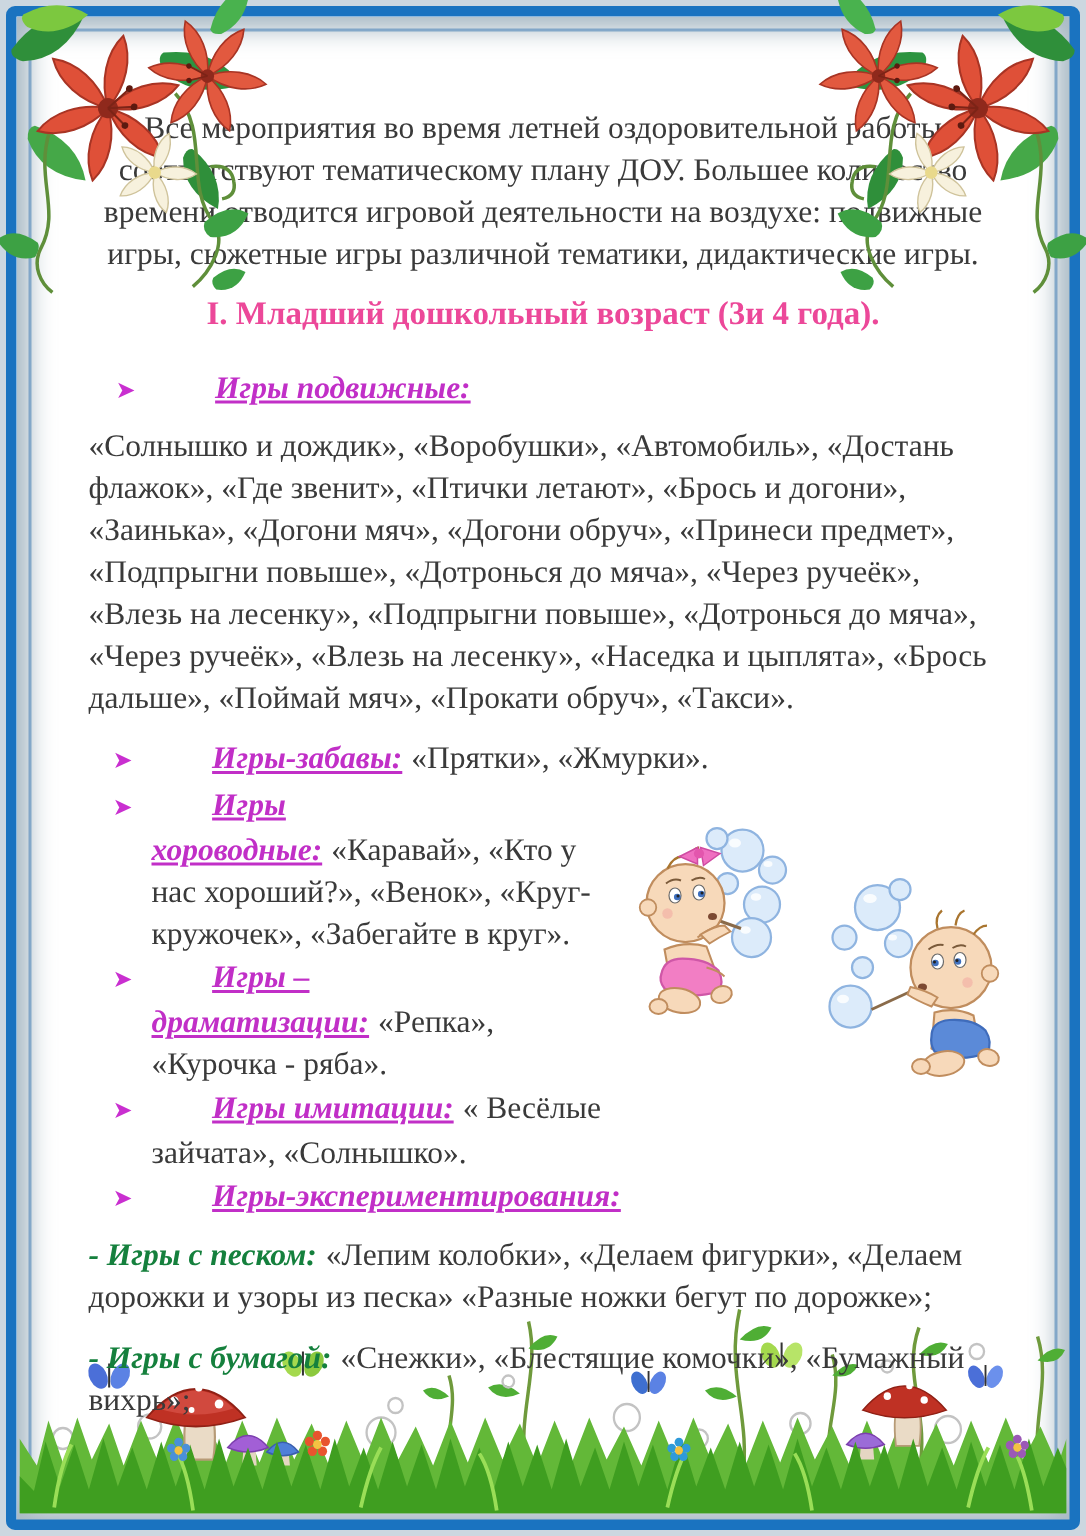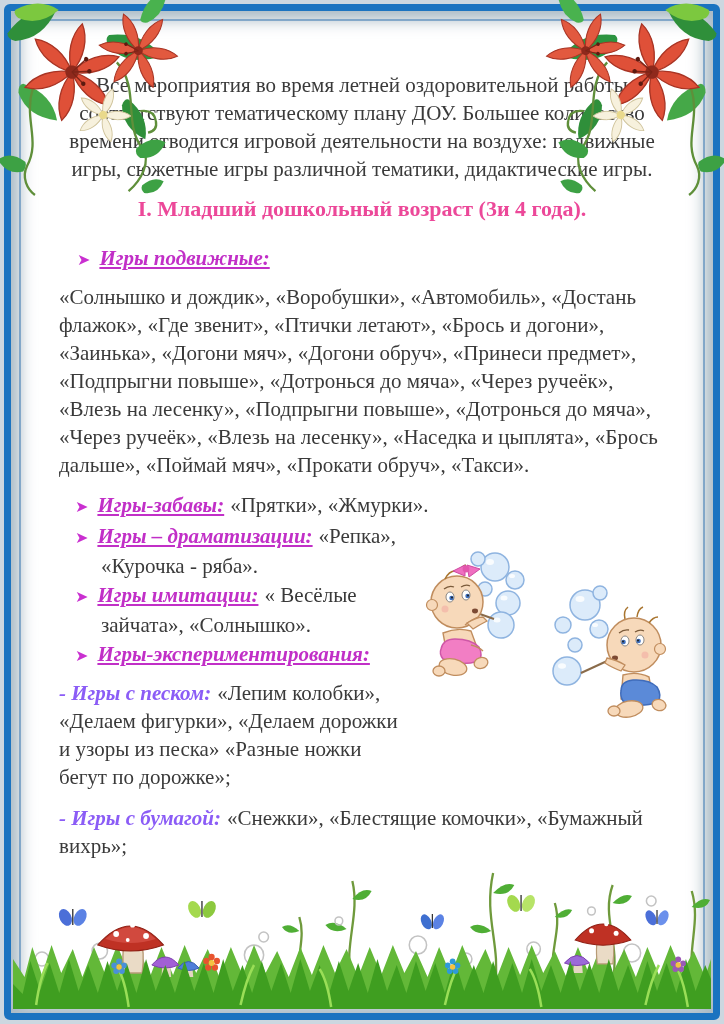--- a/index.html
+++ b/index.html
@@ -19,31 +19,31 @@
   }
   .content{
     position:absolute;left:22px;top:14px;right:22px;bottom:14px;
     font-size:21px;line-height:28px;color:#3a3a3a;z-index:2;
   }
   .intro{margin:46px 34px 0;text-align:center;}
   .h-green{margin:15px 0 0;text-align:center;font-size:21px;line-height:27px;font-weight:bold;color:#35a055;}
   .h-purple{margin:12px 0 0;text-align:center;font-size:22px;line-height:27px;font-weight:bold;color:#ec4899;}
   .first-bullet{margin:22px 0 0 44px;}
   .arrow{color:#c92fd0;font-family:"DejaVu Sans",sans-serif;font-size:16px;margin-right:9px;}
-  .blabel{font-weight:bold;font-style:italic;text-decoration:underline;color:#c12fc7;margin-right:6px;}
+  .blabel{font-weight:bold;font-style:italic;text-decoration:underline;color:#c12fc7;margin-right:6px;margin-left:44px;}
   .games{margin:9px 10px 0 26px;}
   .bullets{margin:12px 4px 0 42px;}
   .bullet-item{padding-left:26px;text-indent:-26px;margin-top:1px;}
   .babies-float{float:right;width:272px;height:216px;margin:0 0 4px 6px;position:relative;}
   .baby{position:absolute;}
   .baby-girl{left:0;top:26px;}
   .baby-boy{right:0;top:62px;}
   .dash-para{margin:13px 10px 0 26px;}
   .dash-para.first{margin-top:9px;}
-  .dlabel{font-weight:bold;font-style:italic;color:#8b5cf6;margin-right:6px;}
+  .dlabel{font-weight:bold;font-style:italic;color:#15803d;margin-right:6px;}
   .grass{position:absolute;left:2px;right:2px;bottom:4px;height:150px;z-index:1;pointer-events:none;}
   .grass svg{width:100%;height:100%;display:block;}
   .corner{position:absolute;width:195px;height:205px;z-index:3;pointer-events:none;}
   .corner-left{left:-6px;top:-6px;}
   .corner-right{right:-6px;top:-6px;transform:scaleX(-1);}
 </style>
 </head>
 <body>
 
 <div class="page">
@@ -146,20 +146,23 @@
             <ellipse cx="78" cy="75" rx="3" ry="2.4" fill="#7c4a33"></ellipse>
             <path d="M86,92 q14,-4 26,2 l4,22 q-18,8 -32,0 z" fill="#f7d9ba" stroke="#c08d5e" stroke-width="1.4"></path>
             <path d="M84,88 q-10,-4 -16,-8 l2,-5 q10,2 18,7 z" fill="#f7d9ba" stroke="#c08d5e" stroke-width="1.3"></path>
             <path d="M84,108 q0,-10 12,-11 q16,-1 24,7 q5,8 1,15 q-20,7 -35,-1 q-3,-5 -2,-10 z" fill="#5b8ad8" stroke="#3f6cbb" stroke-width="1.5"></path>
             <ellipse cx="92" cy="126" rx="14" ry="8" transform="rotate(-10 92 126)" fill="#f7d9ba" stroke="#c08d5e" stroke-width="1.3"></ellipse>
             <ellipse cx="77" cy="128" rx="6" ry="5" fill="#f7d9ba" stroke="#c08d5e" stroke-width="1.3"></ellipse>
             <ellipse cx="122" cy="122" rx="7" ry="5.5" transform="rotate(16 122 122)" fill="#f7d9ba" stroke="#c08d5e" stroke-width="1.3"></ellipse>
           </svg>
         </div>
 
+        <div class="bullet-item">
+          <span class="arrow">➤</span><span class="blabel">Игры хороводные:</span><span>«Каравай», «Кто у нас хороший?», «Венок», «Круг-кружочек», «Забегайте в круг».</span>
+        </div>
         <div class="bullet-item">
           <span class="arrow">➤</span><span class="blabel">Игры – драматизации:</span><span>«Репка», «Курочка - ряба».</span>
         </div>
         <div class="bullet-item">
           <span class="arrow">➤</span><span class="blabel">Игры имитации:</span><span>« Весёлые зайчата», «Солнышко».</span>
         </div>
         <div class="bullet-item">
           <span class="arrow">➤</span><span class="blabel">Игры-экспериментирования:</span><span></span>
         </div>
       </div>

